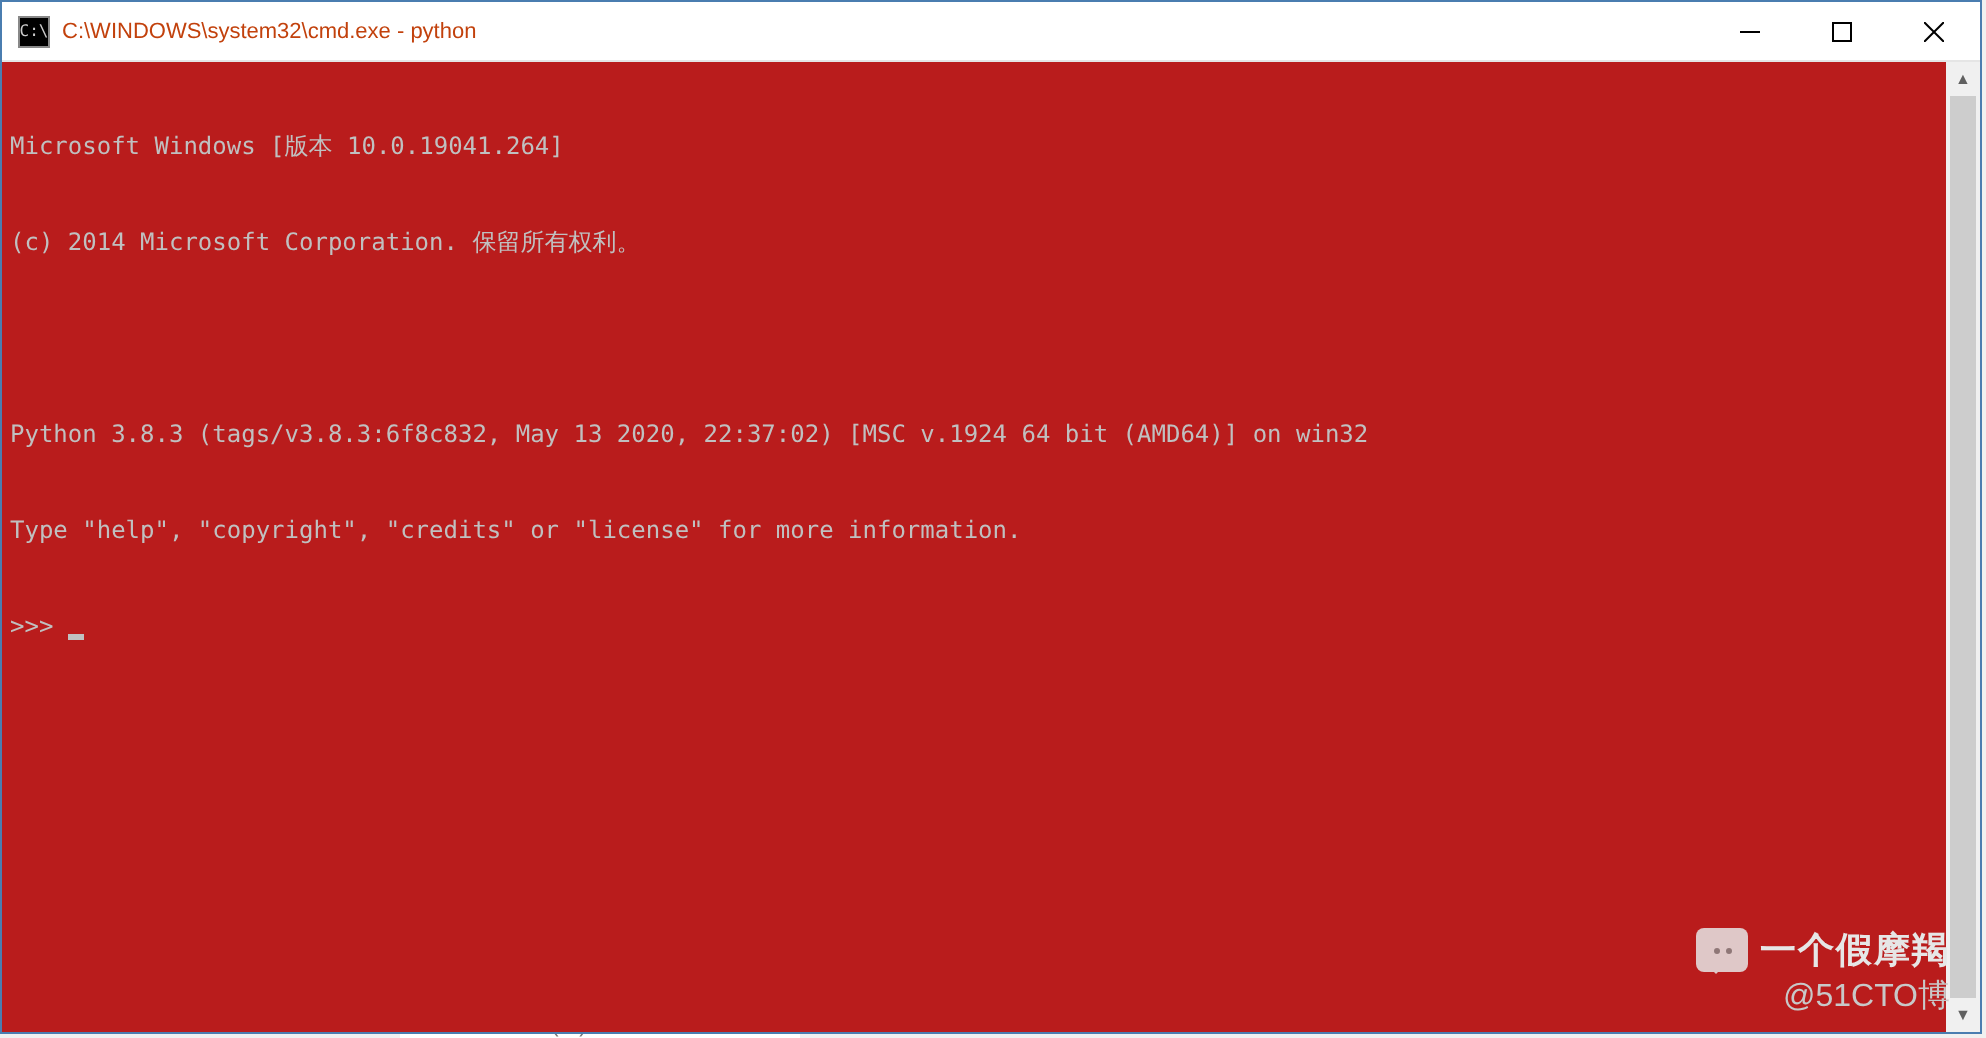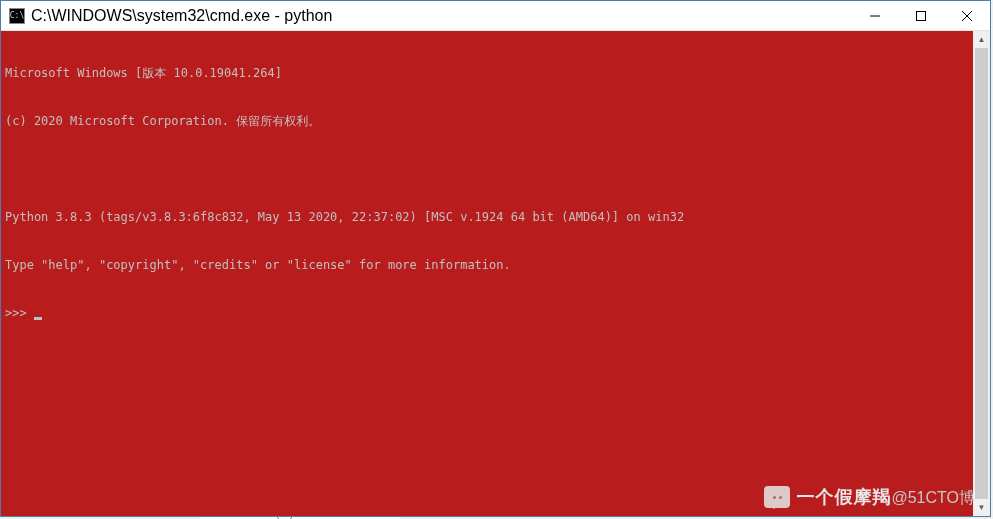--- a/index.html
+++ b/index.html
@@ -38,22 +38,22 @@
       border: 1px solid #888;
       display: flex;
       align-items: center;
       justify-content: center;
       font-size: 8px;
       color: #ccc;
       font-family: monospace;
     }
     .titlebar-title {
       flex: 1;
-      font-size: 16px;
-      color: #000000;
+      font-size: 11px;
+      color: #c2410c;
     }
     .win-controls {
       display: flex;
       height: 100%;
     }
     .win-btn {
       width: 46px;
       height: 100%;
       display: flex;
       align-items: center;
@@ -112,21 +112,21 @@
       position: absolute;
       top: 0; left: 2px; right: 2px;
       height: 100%;
       background: #cdcdcd;
     }
     .watermark {
       position: absolute;
       right: 18px;
       bottom: 10px;
       display: flex;
-      flex-direction: row;
+      flex-direction: column;
       align-items: flex-end;
       pointer-events: none;
     }
     .wm-row {
       display: flex;
       align-items: center;
       gap: 6px;
     }
     .wm-chat {
       width: 26px; height: 22px;
@@ -200,21 +200,21 @@
         <svg viewBox="0 0 10 10">
             <line x1="0" y1="0" x2="10" y2="10" stroke="#000" stroke-width="1"></line>
             <line x1="10" y1="0" x2="0" y2="10" stroke="#000" stroke-width="1"></line>
           </svg>
       </button>
     </div>
   </div>
   <div class="content-wrap">
     <div class="terminal">
       <div class="line">Microsoft Windows [版本 10.0.19041.264]</div>
-      <div class="line">(c) 2020 Microsoft Corporation. 保留所有权利。</div>
+      <div class="line">(c) 2014 Microsoft Corporation. 保留所有权利。</div>
       <div class="line"></div>
       <div class="line">Python 3.8.3 (tags/v3.8.3:6f8c832, May 13 2020, 22:37:02) [MSC v.1924 64 bit (AMD64)] on win32</div>
       <div class="line">Type "help", "copyright", "credits" or "license" for more information.</div>
       <div class="line"><span>&gt;&gt;&gt; </span><span class="cursor"></span></div>
     </div>
     <div class="scrollbar">
       <div class="scroll-btn">▲</div>
       <div class="scroll-track">
         <div class="scroll-thumb"></div>
       </div>

